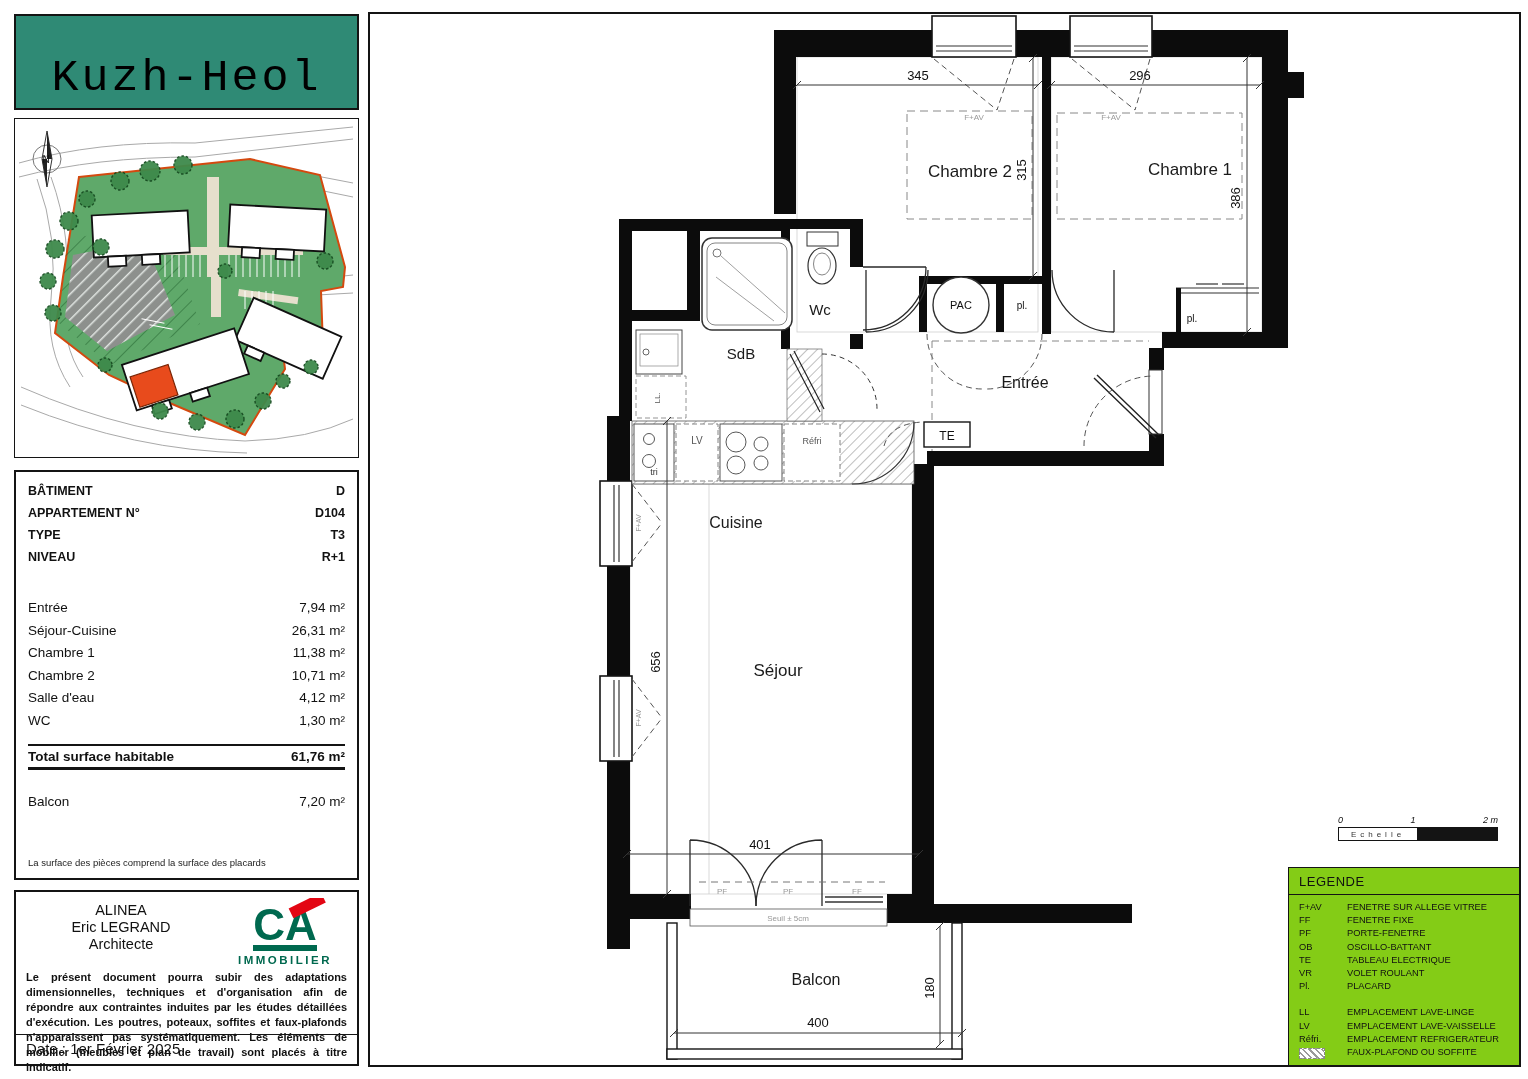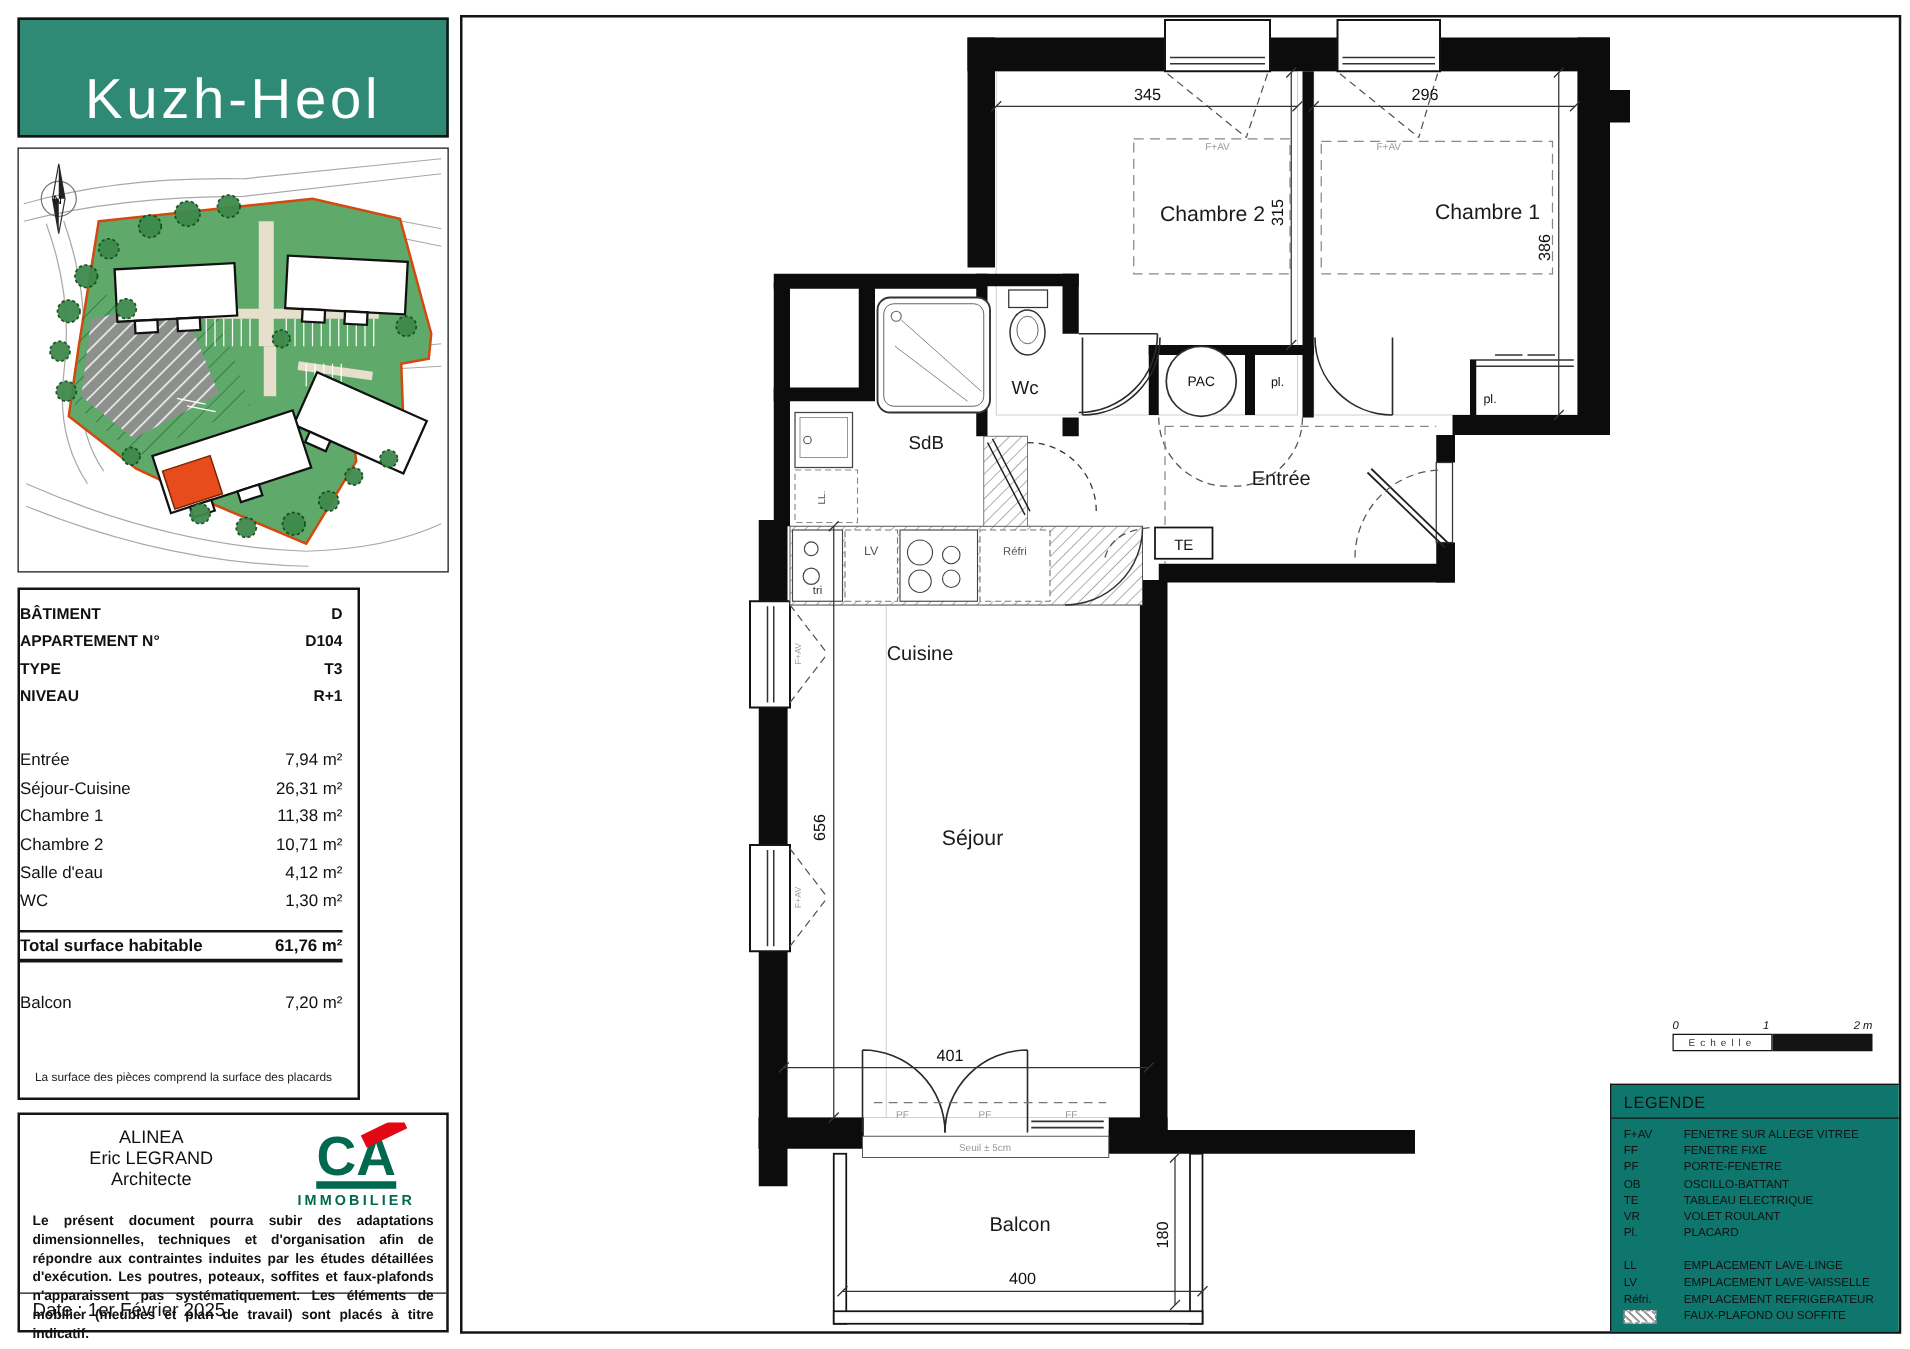--- a/index.html
+++ b/index.html
@@ -1,26 +1,26 @@
 <!DOCTYPE html>
 <html><head>
 <meta charset="utf-8">
 <style>
   html,body{margin:0;padding:0;background:#fff;}
   body{width:1528px;height:1079px;position:relative;font-family:"Liberation Sans",sans-serif;color:#111;overflow:hidden;}
   .box{position:absolute;background:#fff;border:2px solid #141414;box-sizing:border-box;}
 
   
   #logo-box{left:14px;top:14px;width:345px;height:96px;background:#2f8a75;display:flex;align-items:center;justify-content:center;}
-  #logo-box .logo-text{font-family:Liberation Sans, sans-serif;font-size:45px;color:#ffffff;letter-spacing:3px;font-weight:500;margin-top:33px;}
+  #logo-box .logo-text{font-family:Liberation Mono, monospace;font-size:45px;color:#000000;letter-spacing:3px;font-weight:500;margin-top:33px;}
 
   #siteplan-box{left:14px;top:118px;width:345px;height:340px;border-width:1.5px;}
   #siteplan-box svg{display:block;}
 
-  #info-box{left:14px;top:470px;width:274px;height:410px;padding:8px 12px 6px 0;}
+  #info-box{left:14px;top:470px;width:345px;height:410px;padding:8px 12px 6px 12px;}
   .hdr-row{display:flex;justify-content:space-between;font-size:12.5px;font-weight:bold;line-height:22px;}
   .areas{margin-top:29px;}
   .area-row{display:flex;justify-content:space-between;font-size:13.5px;line-height:22.5px;}
   .total-row{display:flex;justify-content:space-between;font-size:13.5px;font-weight:bold;
              border-top:2px solid #141414;border-bottom:3px solid #141414;margin-top:12px;padding:3px 0;}
   .balcon-row{display:flex;justify-content:space-between;font-size:13.5px;margin-top:24px;}
   .note{position:absolute;left:12px;bottom:10px;font-size:9.5px;color:#222;}
 
   #arch-box{left:14px;top:890px;width:345px;height:176px;padding:6px 10px;}
   .arch-top{display:flex;justify-content:space-between;align-items:flex-start;height:70px;}
@@ -28,21 +28,21 @@
   .disclaimer{font-size:11px;line-height:15px;text-align:justify;margin-top:2px;font-weight:bold;}
   .date-row{position:absolute;left:0;bottom:0;width:100%;border-top:1.5px solid #141414;
             font-size:15px;padding:5px 26px 7px 10px;box-sizing:border-box;}
 
   
   #plan-panel{left:368px;top:12px;width:1153px;height:1055px;border-width:2px;}
   #plan-panel svg{display:block;}
   svg text{font-family:"Liberation Sans",sans-serif;}
 
   
-  #legend{position:absolute;right:0;bottom:0;width:231px;height:198px;border-left:1.5px solid #141414;border-top:1.5px solid #141414;background:#0f766e;box-sizing:border-box;padding:6px 0 0 10px;}
+  #legend{position:absolute;right:0;bottom:0;width:231px;height:198px;border-left:1.5px solid #141414;border-top:1.5px solid #141414;background:#84cc16;box-sizing:border-box;padding:6px 0 0 10px;}
   #legend .lg-title{font-size:13px;letter-spacing:.5px;}
   #legend .lg-sep{border-top:1.2px solid #141414;margin:5px 0 6px -10px;}
   .lg-row{display:flex;font-size:9.3px;line-height:13.2px;white-space:nowrap;}
   .lg-abbr{width:48px;flex:none;}
   .lg-gap{height:13px;}
   .lg-swatch{display:inline-block;width:24px;height:9px;margin-top:2px;border:1px dashed #888;
              background:repeating-linear-gradient(45deg,#fff 0 3px,#9a9a9a 3px 4.5px);}
 
   
   #scalebar{position:absolute;right:21px;top:801px;width:160px;}

